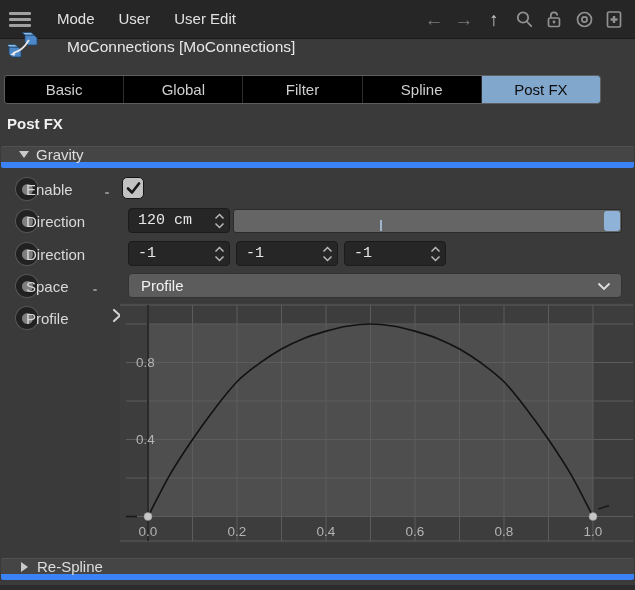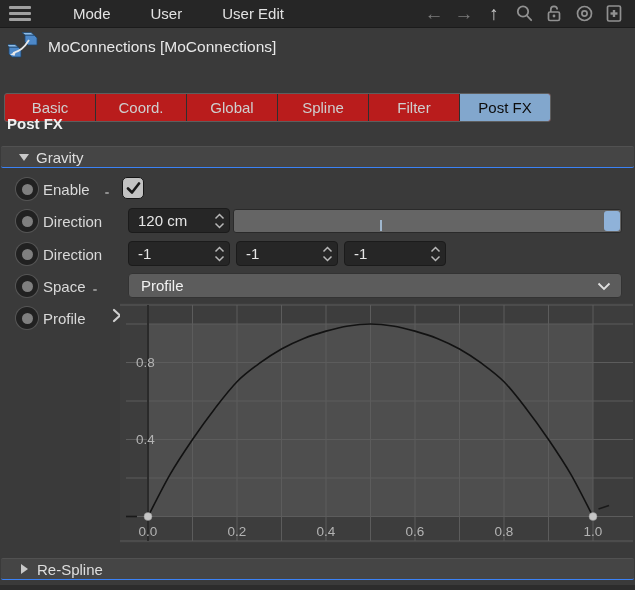--- a/index.html
+++ b/index.html
@@ -5,61 +5,61 @@
   html,body{margin:0;padding:0;background:#222;}
   *{box-sizing:border-box;}
   #app{
     position:relative;width:635px;height:590px;
     background:#3a3a3a;overflow:hidden;
     font-family:"Liberation Sans","DejaVu Sans",sans-serif;
     color:#dcdcdc;font-size:15px;
     -webkit-font-smoothing:antialiased;
   }
   
-  .menubar{position:absolute;left:0;top:0;width:635px;height:28px;background:#262626;
-    border-bottom:1px solid #1b1b1b;display:flex;align-items:center;gap:16px;}
+  .menubar{position:absolute;left:0;top:0;width:635px;height:39px;background:#262626;
+    border-bottom:1px solid #1b1b1b;display:flex;align-items:center;}
   .hamburger{width:22px;height:15px;margin:0 14px 0 9px;display:flex;flex-direction:column;justify-content:space-between;cursor:pointer;}
   .hamburger span{display:block;height:3px;background:#a0a0a0;border-radius:1px;}
   .menu-item{padding:0 12px;color:#e2e2e2;line-height:28px;cursor:default;}
   .mb-spacer{flex:1;}
   .mb-icons{display:flex;align-items:center;gap:4px;margin-right:8px;}
   .mb-ic{width:26px;height:26px;display:flex;align-items:center;justify-content:center;}
   .arrow-glyph{font-size:19px;color:#7c7c7c;line-height:1;}
   .arrow-glyph.bright{color:#c4c4c4;}
   
-  .obj-header{position:absolute;left:0;top:29px;width:635px;height:36px;display:flex;align-items:center;}
+  .obj-header{position:absolute;left:0;top:29px;width:635px;height:36px;display:flex;align-items:center;gap:19px;}
   .obj-icon{margin:0 10px 0 8px;}
   .obj-title{color:#e8e8e8;font-size:15.5px;}
   
-  .tabstrip{position:absolute;left:4px;top:93px;width:547px;height:29px;display:flex;
-    background:#b91c1c;border:1px solid #5e5e5e;border-radius:3px;overflow:hidden;}
+  .tabstrip{position:absolute;left:4px;top:75px;width:597px;height:29px;display:flex;
+    background:#000000;border:1px solid #5e5e5e;border-radius:3px;overflow:hidden;}
   .tab{flex:1;display:flex;align-items:center;justify-content:center;color:#cfcfcf;
     border-right:1px solid #2f2f2f;cursor:pointer;white-space:nowrap;}
   .tab:last-child{border-right:none;}
   .tab.active{background:#82a7cd;color:#0d0d0d;}
   
   .page-heading{position:absolute;left:7px;top:115px;font-weight:bold;color:#f0f0f0;}
   .section-bar{position:absolute;left:1px;width:633px;height:22px;background:#454545;
-    border-top:1px solid #515151;border-bottom:1px solid #3b82f6;
+    border-top:1px solid #515151;border-bottom:6px solid #3b82f6;
     display:flex;align-items:center;border-radius:2px;cursor:pointer;}
   .tri{width:0;height:0;margin:0 7px 0 18px;}
   .tri.down{border-left:5px solid transparent;border-right:5px solid transparent;border-top:7px solid #c9c9c9;}
   .tri.right{border-top:5px solid transparent;border-bottom:5px solid transparent;border-left:7px solid #c9c9c9;margin:0 9px 0 20px;}
   .section-label{color:#dedede;}
   
   .prow{position:absolute;left:0;width:635px;height:26px;}
   .anim-dot{position:absolute;left:16px;top:50%;transform:translateY(-50%);
     width:22px;height:22px;border-radius:50%;background:#212121;
     box-shadow:0 0 0 1px #565656;display:flex;align-items:center;justify-content:center;cursor:pointer;}
   .anim-dot::after{content:"";width:11px;height:11px;border-radius:50%;background:#7f7f7f;}
-  .p-label{position:absolute;left:43px;top:50%;transform:translateY(-50%);color:#d9d9d9;white-space:nowrap;}
+  .p-label{position:absolute;left:26px;top:50%;transform:translateY(-50%);color:#d9d9d9;white-space:nowrap;}
   .label-dot{position:absolute;top:62%;width:4px;height:2px;background:#8f8f8f;border-radius:1px;}
   .field{position:absolute;top:0;height:25px;background:#262626;border:1px solid #1b1b1b;
     border-radius:4px;display:flex;align-items:center;cursor:text;}
-  .field .val{padding-left:9px;color:#e6e6e6;flex:1;}
+  .field .val{padding-left:9px;color:#e6e6e6;flex:1;font-family:Liberation Mono, monospace;}
   .spinner{width:20px;height:100%;display:flex;flex-direction:column;align-items:center;justify-content:center;gap:2px;cursor:pointer;}
   .spinner svg{display:block;}
   .checkbox{position:absolute;left:122px;top:1px;width:22px;height:22px;background:#c2c2c2;
     border:1px solid #161616;border-radius:5px;display:flex;align-items:center;justify-content:center;cursor:pointer;}
   .slider{position:absolute;left:233px;top:1px;width:389px;height:24px;background:#656565;
     border-radius:3px;border:1px solid #2a2a2a;cursor:pointer;}
   .slider .tick{position:absolute;left:146px;bottom:1px;width:2px;height:11px;background:#9fb6cd;}
   .slider .handle{position:absolute;right:1px;top:1px;width:16px;height:20px;background:#8fb2d9;border-radius:3px;cursor:grab;}
   .dropdown{position:absolute;left:128px;top:0;width:494px;height:25px;background:#5c5c5c;
     border:1px solid #333;border-radius:4px;display:flex;align-items:center;cursor:pointer;}
@@ -136,24 +136,23 @@
           <path d="M21 8 C 16 16, 12 19, 5 21" fill="none" stroke="#e8e8e8" stroke-width="1.8"></path>
           <polygon points="2,22.5 8,19.5 6.5,23.8" fill="#e8e8e8"></polygon>
         </g>
       </svg>
     </span>
     <span class="obj-title">MoConnections [MoConnections]</span>
   </div>
 
   <div class="tabstrip">
     <div class="tab">Basic</div>
-    <div class="tab">Coord.</div>
     <div class="tab">Global</div>
+    <div class="tab">Filter</div>
     <div class="tab">Spline</div>
-    <div class="tab">Filter</div>
     <div class="tab active">Post FX</div>
   </div>
 
   <div class="page-heading">Post FX</div>
 
   <div class="section-bar" style="top:146px;">
     <span class="tri down"></span>
     <span class="section-label">Gravity</span>
   </div>
 

